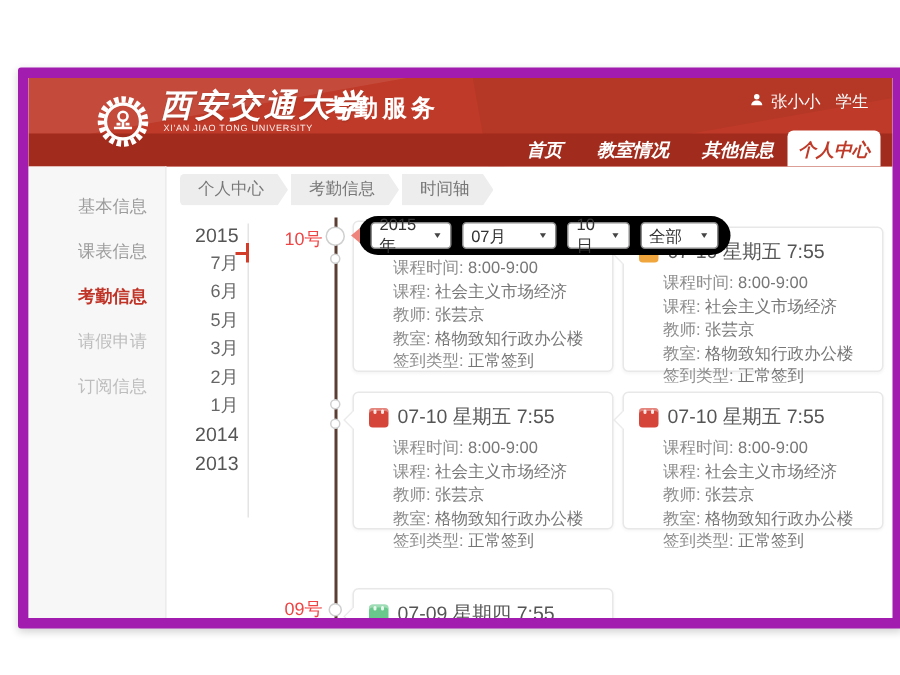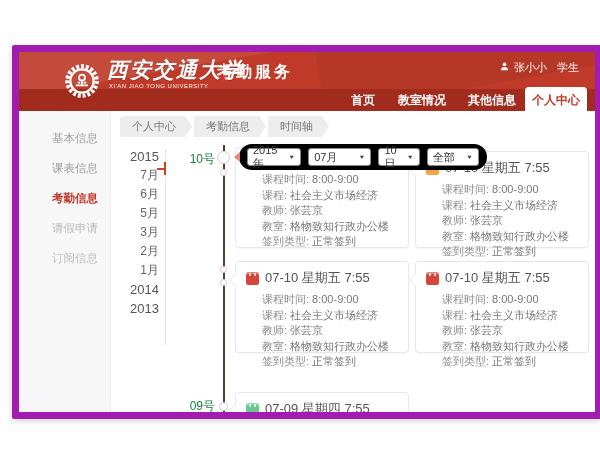--- a/index.html
+++ b/index.html
@@ -7,21 +7,21 @@
          font-family:"Liberation Sans",sans-serif;}
   .window{position:absolute;left:12px;top:45px;width:576px;height:360px;background:#fff;
           border:7px solid #a21caf;border-radius:2px;overflow:hidden;
           box-shadow:0 2px 6px rgba(0,0,0,.18);}
   
   .hd{position:absolute;left:0;top:0;right:0;height:59px;background:#bf3a28;overflow:hidden;}
   .hd-diag-light{position:absolute;left:-50px;top:-78px;width:300px;height:104px;
                  background:rgba(255,255,255,.09);transform:rotate(-10deg);}
   .hd-diag-dark{position:absolute;right:-60px;top:-64px;width:340px;height:96px;
                 background:rgba(0,0,0,.05);transform:rotate(-10deg);}
-  .hd-nav{position:absolute;left:0;top:37px;right:0;height:22px;background:#a12b1c;}
+  .hd-nav{position:absolute;left:0;top:37px;right:0;height:22px;background:#a12b1c;font-style:italic;}
   .logo{position:absolute;left:44px;top:10px;width:38px;height:38px;z-index:4;}
   .uni-cn{position:absolute;left:88px;top:5px;font-size:21px;line-height:26px;color:#fff;
           font-weight:bold;font-style:italic;letter-spacing:2px;z-index:3;
           font-family:"Liberation Serif",serif;text-shadow:0 1px 1px rgba(0,0,0,.2);}
   .uni-en{position:absolute;left:90px;top:31px;font-size:6px;letter-spacing:.5px;
           color:rgba(255,255,255,.92);z-index:3;}
   .service{position:absolute;left:198px;top:10px;font-size:16px;color:#fff;font-weight:bold;
            letter-spacing:3px;z-index:3;}
   .user{position:absolute;right:16px;top:8px;display:flex;align-items:center;gap:4px;
         color:#fff;font-size:11px;z-index:3;}
@@ -42,21 +42,21 @@
          color:#777;margin-right:2px;
          clip-path:polygon(0 0,calc(100% - 7px) 0,100% 50%,calc(100% - 7px) 100%,0 100%);}
   .crumb:first-child{border-radius:3px 0 0 3px;}
   
   .axis{position:absolute;left:96px;top:95px;width:44px;text-align:right;}
   .axis-item{height:19px;line-height:19px;font-size:12px;color:#666;}
   .axis-item.yr{font-size:13px;color:#555;}
   .axis-vline{position:absolute;left:146px;top:97px;width:1px;height:196px;background:#e4e4e4;}
   .cur-tick-v{position:absolute;left:145px;top:110px;width:2px;height:13px;background:#d43c2a;}
   .cur-tick-h{position:absolute;left:138px;top:116px;width:7px;height:2px;background:#d43c2a;}
-  .day-label{position:absolute;left:160px;width:36px;text-align:right;font-size:12px;color:#15803d;}
+  .day-label{position:absolute;left:160px;width:36px;text-align:right;font-size:12px;color:#ef4444;}
   .tl-line{position:absolute;left:204px;top:93px;width:2px;bottom:0;background:#5a3d33;}
   .node{position:absolute;background:#fff;border:1px solid #cfcfcf;border-radius:50%;
         box-sizing:border-box;z-index:2;}
   
   .card{position:absolute;width:174px;background:#fff;border:1px solid #e8e8e8;
         border-radius:4px;box-sizing:border-box;box-shadow:0 1px 2px rgba(0,0,0,.04);}
   .card .notch{position:absolute;left:-6px;top:12px;width:0;height:0;
         border-top:6px solid transparent;border-bottom:6px solid transparent;
         border-right:6px solid #fff;filter:drop-shadow(-1px 0 0 #e4e4e4);}
   .card-hd{display:flex;align-items:center;gap:6px;padding:7px 10px 2px 10px;

